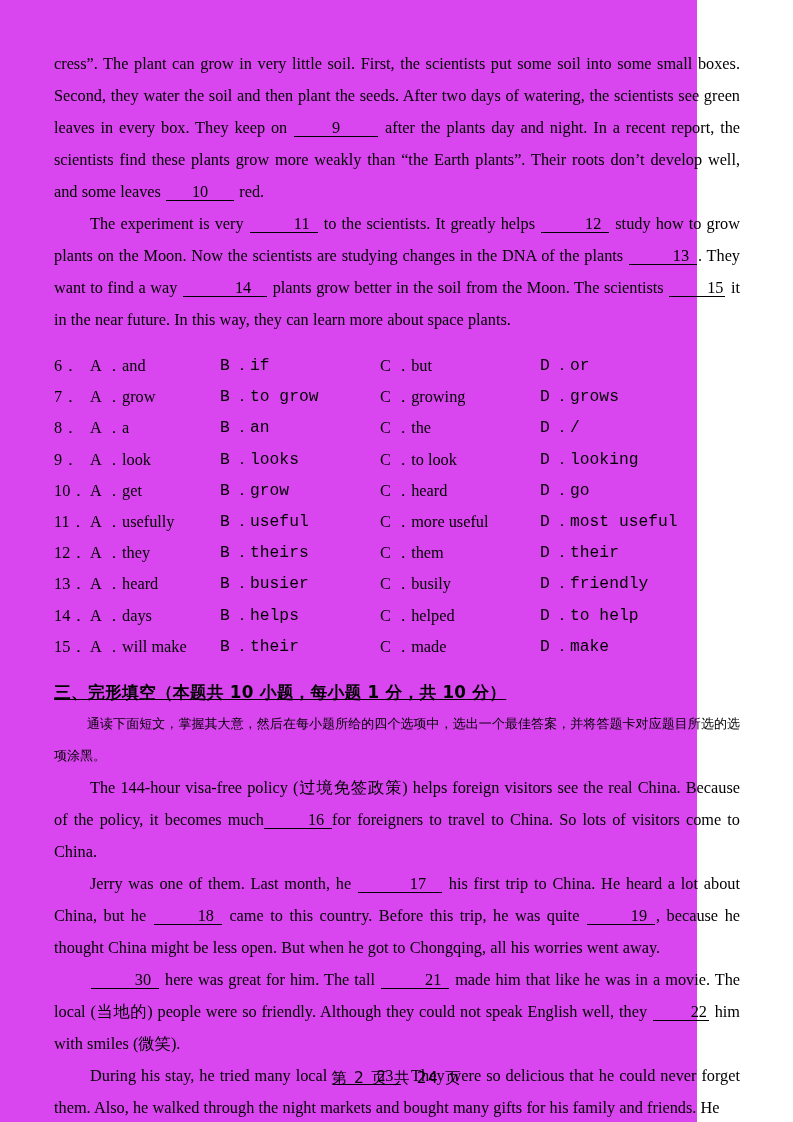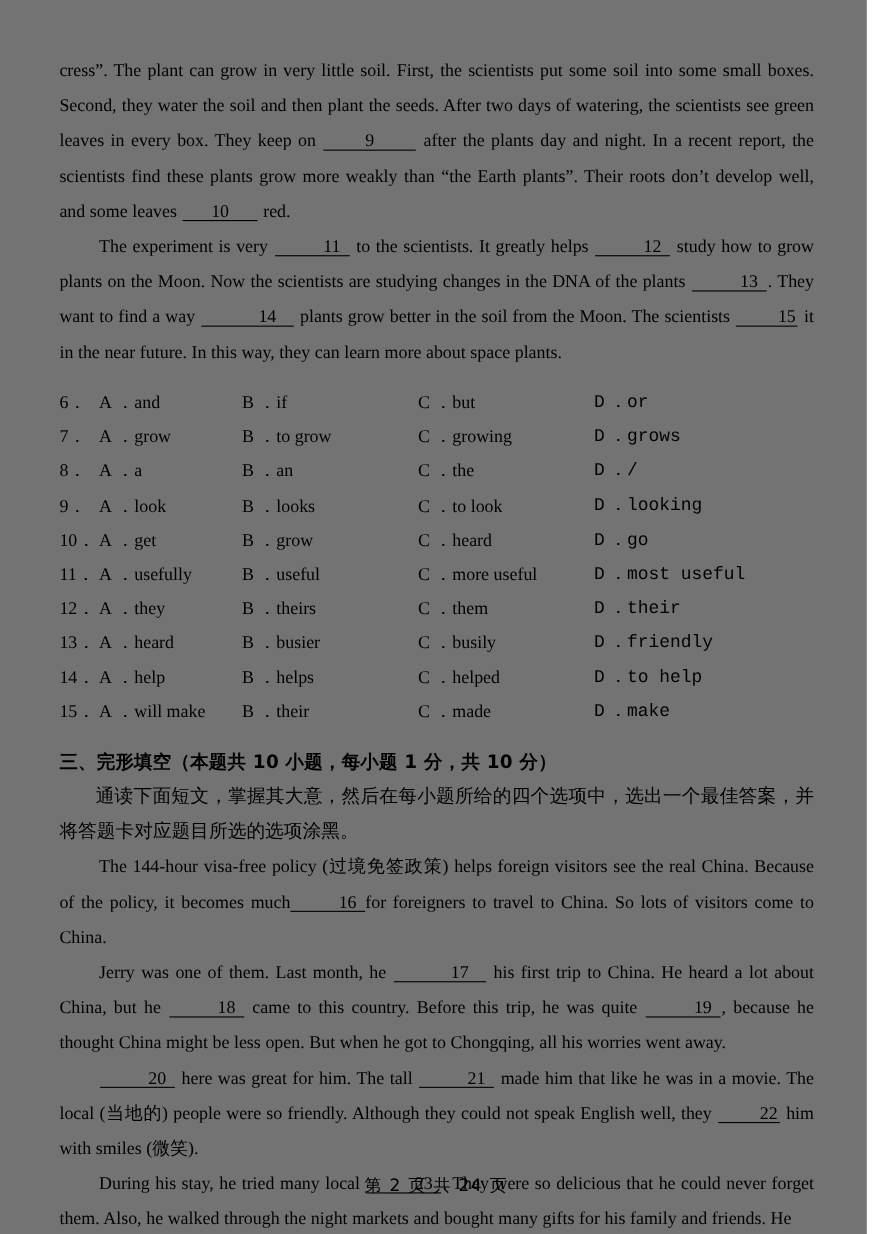--- a/index.html
+++ b/index.html
@@ -11,23 +11,23 @@
     width: 793px;
     height: 1122px;
     position: relative;
     font-family: "Liberation Serif", "DejaVu Serif", serif;
     color: #000000;
     overflow: hidden;
   }
   .page {
     position: absolute;
     left: 0; top: 0;
-    width: 788px;
+    width: 697px;
     height: 1122px;
-    background: #737373;
+    background: #d946ef;
   }
   .content {
     position: absolute;
     left: 54px;
     top: 48px;
     width: 686px;
   }
 
   
   .para {
@@ -74,37 +74,38 @@
     left: 0;
     width: 34px;
     text-align: left;
   }
   .opt-cell {
     position: absolute;
     white-space: nowrap;
     text-align: center;
   }
   .c-a { left: 36px; }
-  .c-b { left: 166px; }
+  .c-b { left: 166px; font-family: Liberation Mono, monospace; }
   .c-c { left: 326px; }
   .c-d { left: 486px; font-family: Liberation Mono, monospace; }
   .opt-letter { margin-right: 4px; }
 
   
   .section-head {
     font-weight: bold;
     font-size: 16.8px;
     line-height: 32px;
     margin: 14px 0 0 0;
     letter-spacing: 0.2px;
+    text-decoration: underline;
   }
   .cn { font-family: "DejaVu Sans", "Liberation Sans", sans-serif; }
 
   .instr {
-    font-size: 17px;
+    font-size: 13px;
     line-height: 32px;
     text-align: justify;
     text-indent: 33px;
     margin: 0;
     font-family: Liberation Serif, serif;
   }
 
   
   .footer {
     position: absolute;
@@ -188,21 +189,21 @@
       <div class="opt-row">
         <span class="opt-num">13．</span>
         <span class="opt-cell c-a"><span class="opt-letter">A</span>．<span>heard</span></span>
         <span class="opt-cell c-b"><span class="opt-letter">B</span>．<span>busier</span></span>
         <span class="opt-cell c-c"><span class="opt-letter">C</span>．<span>busily</span></span>
         <span class="opt-cell c-d"><span class="opt-letter">D</span>．<span>friendly</span></span>
       </div>
 
       <div class="opt-row">
         <span class="opt-num">14．</span>
-        <span class="opt-cell c-a"><span class="opt-letter">A</span>．<span>help</span></span>
+        <span class="opt-cell c-a"><span class="opt-letter">A</span>．<span>days</span></span>
         <span class="opt-cell c-b"><span class="opt-letter">B</span>．<span>helps</span></span>
         <span class="opt-cell c-c"><span class="opt-letter">C</span>．<span>helped</span></span>
         <span class="opt-cell c-d"><span class="opt-letter">D</span>．<span>to help</span></span>
       </div>
 
       <div class="opt-row">
         <span class="opt-num">15．</span>
         <span class="opt-cell c-a"><span class="opt-letter">A</span>．<span>will make</span></span>
         <span class="opt-cell c-b"><span class="opt-letter">B</span>．<span>their</span></span>
         <span class="opt-cell c-c"><span class="opt-letter">C</span>．<span>made</span></span>
@@ -211,20 +212,20 @@
 
     </div>
 
     <div class="section-head cn">三、完形填空（本题共 10 小题，每小题 1 分，共 10 分）</div>
     <p class="instr">通读下面短文，掌握其大意，然后在每小题所给的四个选项中，选出一个最佳答案，并将答题卡对应题目所选的选项涂黑。</p>
 
     <p class="para indent"><span>The 144-hour visa-free policy (过境免签政策) helps foreign visitors see the real China. Because of the policy, it becomes much</span><span class="blank w-mid nogap">16</span><span>for foreigners to travel to China. So lots of visitors come to China.</span></p>
 
     <p class="para indent"><span>Jerry was one of them. Last month, he</span> <span class="blank w-long">17</span> <span>his first trip to China. He heard a lot about China, but he</span> <span class="blank w-mid">18</span> <span>came to this country. Before this trip, he was quite</span> <span class="blank w-mid">19</span><span>, because he thought China might be less open. But when he got to Chongqing, all his worries went away.</span></p>
 
-    <p class="para indent"><span class="blank w-mid">20</span> <span>here was great for him. The tall</span> <span class="blank w-mid">21</span> <span>made him that like he was in a movie. The local (当地的) people were so friendly. Although they could not speak English well, they</span> <span class="blank w-short">22</span> <span>him with smiles (微笑).</span></p>
+    <p class="para indent"><span class="blank w-mid">30</span> <span>here was great for him. The tall</span> <span class="blank w-mid">21</span> <span>made him that like he was in a movie. The local (当地的) people were so friendly. Although they could not speak English well, they</span> <span class="blank w-short">22</span> <span>him with smiles (微笑).</span></p>
 
     <p class="para indent"><span>During his stay, he tried many local</span> <span class="blank w-mid">23</span><span>. They were so delicious that he could never forget them. Also, he walked through the night markets and bought many gifts for his family and friends. He</span></p>
 
   </div>
 
   <div class="footer">第 2 页 共 24 页</div>
 </div>
 
 </body></html>

